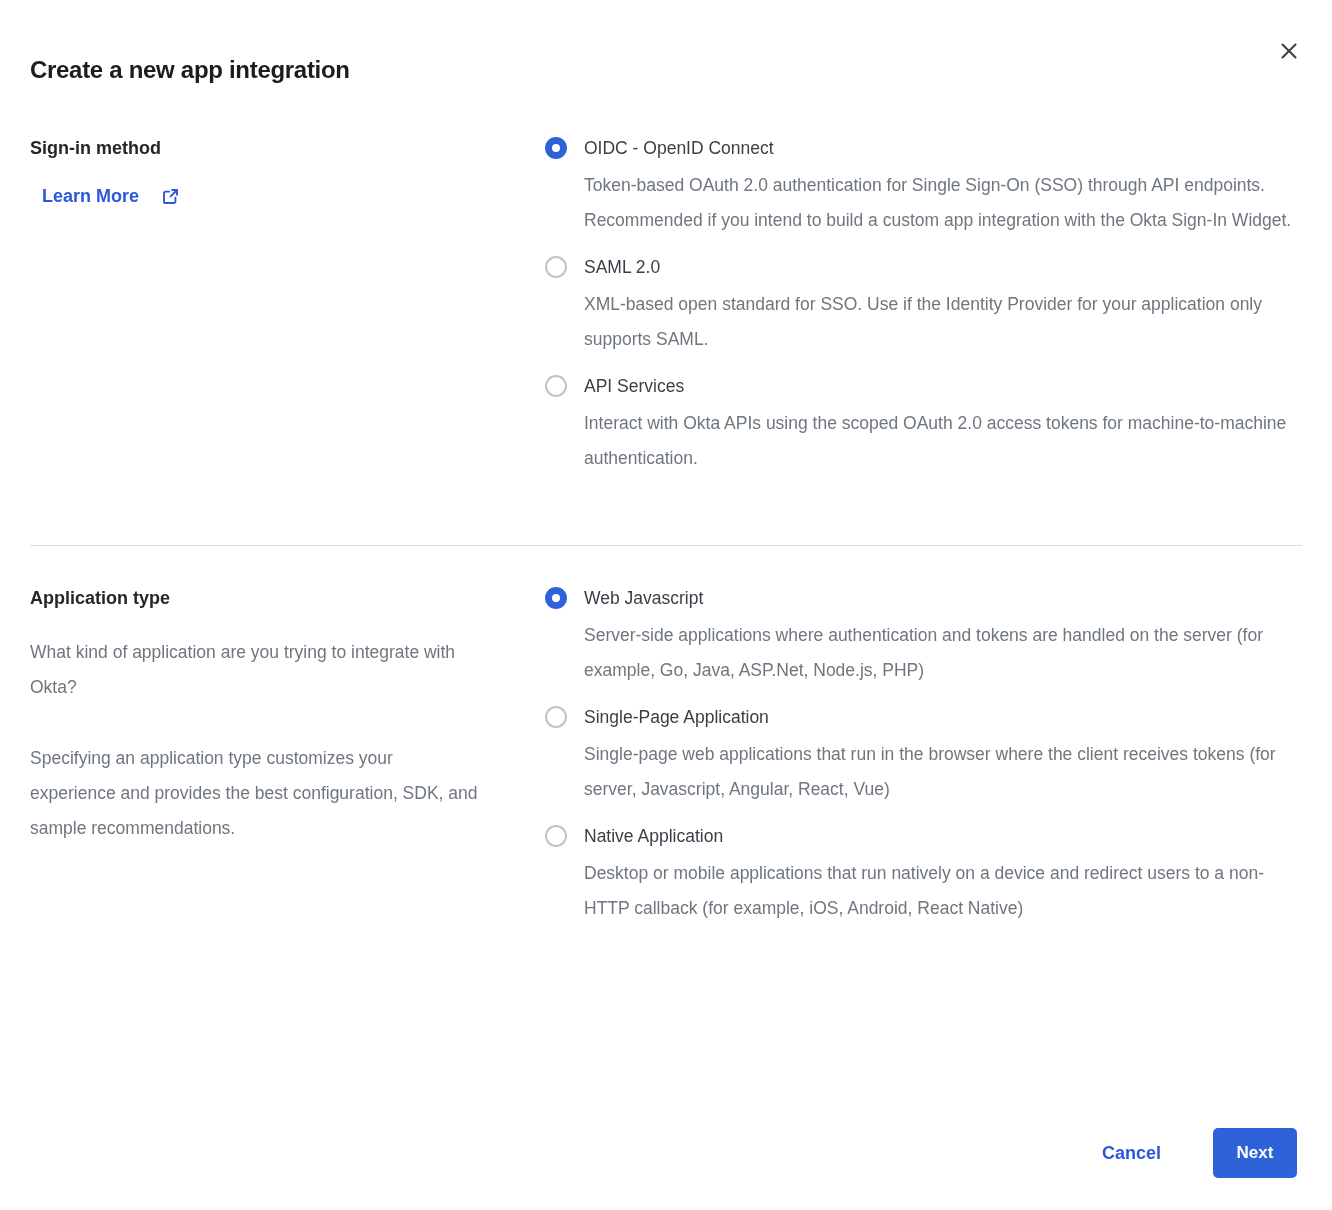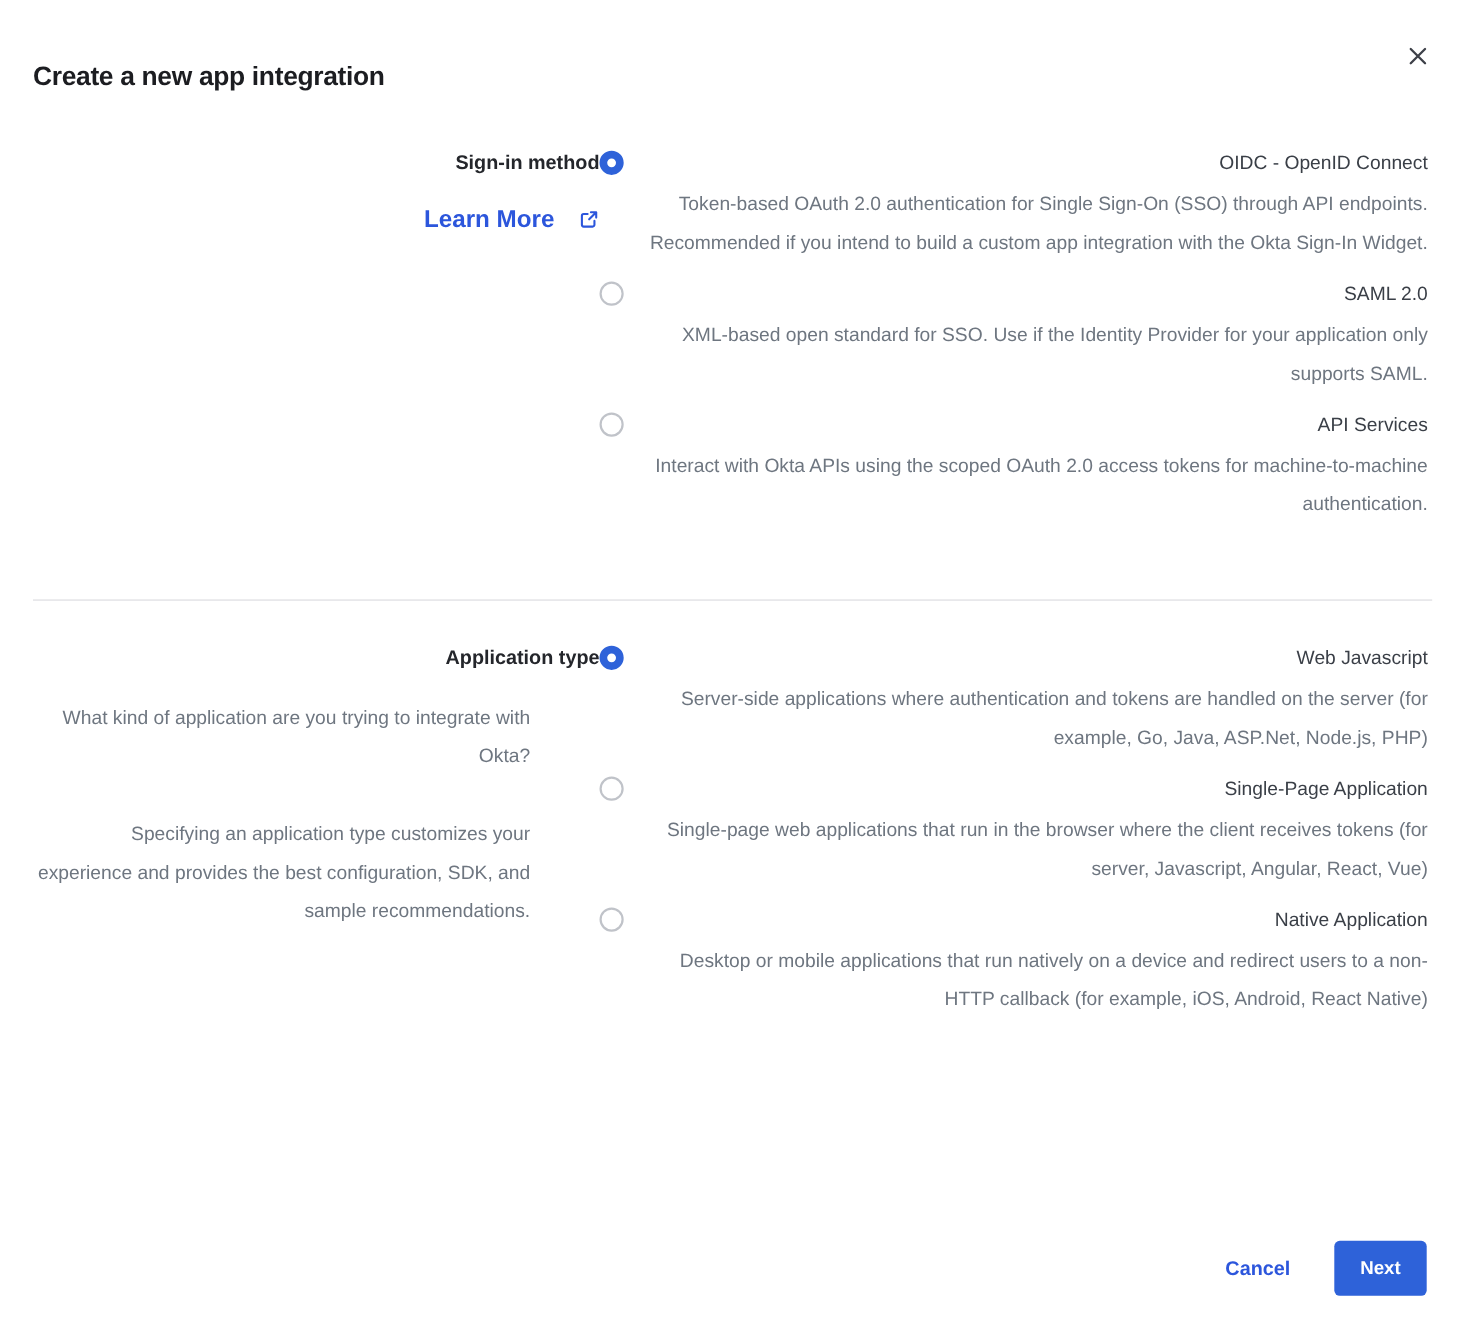--- a/index.html
+++ b/index.html
@@ -24,37 +24,38 @@
     cursor: pointer;
   }
   .dialog-title {
     padding-top: 52px;
     font-size: 24px;
     font-weight: 700;
     color: #1c1d21;
     letter-spacing: -0.3px;
     line-height: 36px;
   }
-  .row { display: flex; align-items: flex-start; text-align: right; }
+  .row { display: flex; align-items: flex-start; }
   .row-signin { margin-top: 49px; }
   .col-left { width: 515px; flex-shrink: 0; }
   .col-right { flex: 1; min-width: 0; }
   .section-label {
     font-size: 18px;
     font-weight: 700;
     color: #24262b;
     line-height: 22px;
   }
   .learn-more {
     margin-top: 27px;
     display: inline-flex; align-items: center; gap: 22px;
     color: #2c56dc;
-    font-size: 22px; font-weight: 700;
+    font-size: 18px; font-weight: 700;
     cursor: pointer;
     text-decoration: none;
+    margin-left: 12px;
   }
   .left-para {
     width: 452px;
     font-size: 17.5px;
     line-height: 35px;
     color: #6e7680;
   }
   .left-para.first { margin-top: 26px; }
   .left-para.second { margin-top: 36px; }
   .option { display: flex; gap: 17px; margin-bottom: 18px; cursor: pointer; }
@@ -95,20 +96,21 @@
   }
   .next-btn {
     min-width: 84px; height: 50px;
     padding: 0 10px;
     background: #2e62d9;
     border: none; border-radius: 5px;
     color: #ffffff;
     font-family: "Liberation Sans", sans-serif;
     font-size: 17px; font-weight: 700;
     cursor: pointer;
+    margin-left: 12px;
   }
 </style>
 </head>
 <body>
 
 <div class="dialog">
 
   <div class="close-btn">
     <svg width="18" height="18" viewBox="0 0 18 18">
       <path d="M2.5 2.5 L15.5 15.5 M15.5 2.5 L2.5 15.5" stroke="#3e4149" stroke-width="2.1" stroke-linecap="round" fill="none"></path>

